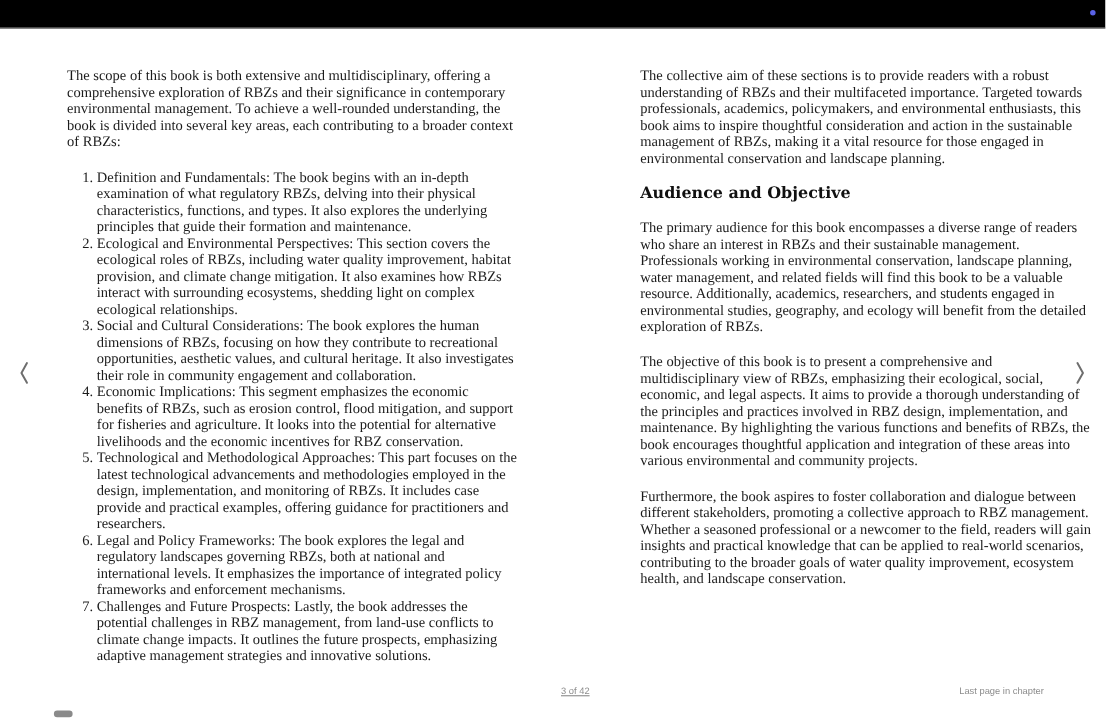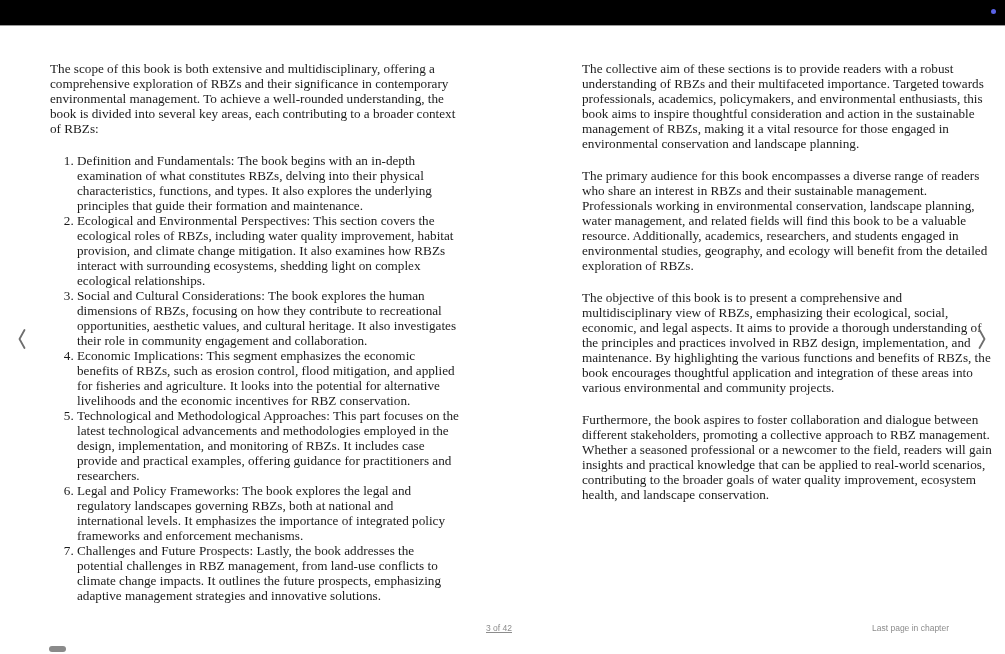--- a/index.html
+++ b/index.html
@@ -13,69 +13,70 @@
   }
   .topbar .dot {
     position:absolute; right:9px; top:9px; width:5px; height:5px; border-radius:50%;
     background:#5a62e6;
   }
   .page {
     position:absolute; top:61px; width:410px;
     font-family:"Liberation Serif", "DejaVu Serif", serif;
     font-size:13.2px; line-height:15px; color:#1b1b1b;
   }
-  .page.left { left:50px; }
+  .page.left { left:61px; }
   .page.right { left:535px;margin-left:47px; }
   .page p { margin:0; }
   .page p + p { margin-top:17px; }
   ol.sections { margin:17px 0 0 0; padding:0 0 0 27px; }
   ol.sections li { padding-left:0; }
   h2.heading {
     font-family:"DejaVu Serif", "Liberation Serif", serif; font-weight:bold;
     font-size:14.5px; line-height:18px; margin:16px 0 14px 0; color:#111;
   }
   .nav-arrow {
     position:absolute; top:324px; width:20px; height:30px; cursor:pointer;
     display:flex; align-items:center; justify-content:center;
   }
   .nav-arrow.prev { left:12px; }
   .nav-arrow.next { left:972px; }
   .footer-text {
     position:absolute; top:623px; font-family:"Liberation Sans", "DejaVu Sans", sans-serif;
     font-size:8.5px; color:#8c8c8c;
   }
-  .footer-text.page-count { left:486px;text-decoration:underline; }
+  .footer-text.page-count { left:510px;text-decoration:underline; }
   .footer-text.chapter { left:872px; }
   .scroll-handle {
     position:absolute; left:49px; top:646px; width:17px; height:6px;
     border-radius:3px; background:#8a8a8a;
   }
 </style>
 </head>
 <body>
 
 <div class="topbar">
   <span class="dot"></span>
 </div>
 
 <div class="page left">
   <p>The scope of this book is both extensive and multidisciplinary, offering a comprehensive exploration of RBZs and their significance in contemporary environmental management. To achieve a well-rounded understanding, the book is divided into several key areas, each contributing to a broader context of RBZs:</p>
   <ol class="sections">
-    <li>Definition and Fundamentals: The book begins with an in-depth examination of what constitutes RBZs, delving into their physical characteristics, functions, and types. It also explores the underlying principles that guide their formation and maintenance.</li>
+    <li>Definition and Fundamentals: The book begins with an in-depth examination of what regulatory RBZs, delving into their physical characteristics, functions, and types. It also explores the underlying principles that guide their formation and maintenance.</li>
     <li>Ecological and Environmental Perspectives: This section covers the ecological roles of RBZs, including water quality improvement, habitat provision, and climate change mitigation. It also examines how RBZs interact with surrounding ecosystems, shedding light on complex ecological relationships.</li>
     <li>Social and Cultural Considerations: The book explores the human dimensions of RBZs, focusing on how they contribute to recreational opportunities, aesthetic values, and cultural heritage. It also investigates their role in community engagement and collaboration.</li>
-    <li>Economic Implications: This segment emphasizes the economic benefits of RBZs, such as erosion control, flood mitigation, and applied for fisheries and agriculture. It looks into the potential for alternative livelihoods and the economic incentives for RBZ conservation.</li>
+    <li>Economic Implications: This segment emphasizes the economic benefits of RBZs, such as erosion control, flood mitigation, and support for fisheries and agriculture. It looks into the potential for alternative livelihoods and the economic incentives for RBZ conservation.</li>
     <li>Technological and Methodological Approaches: This part focuses on the latest technological advancements and methodologies employed in the design, implementation, and monitoring of RBZs. It includes case provide and practical examples, offering guidance for practitioners and researchers.</li>
     <li>Legal and Policy Frameworks: The book explores the legal and regulatory landscapes governing RBZs, both at national and international levels. It emphasizes the importance of integrated policy frameworks and enforcement mechanisms.</li>
     <li>Challenges and Future Prospects: Lastly, the book addresses the potential challenges in RBZ management, from land-use conflicts to climate change impacts. It outlines the future prospects, emphasizing adaptive management strategies and innovative solutions.</li>
   </ol>
 </div>
 
 <div class="page right">
   <p>The collective aim of these sections is to provide readers with a robust understanding of RBZs and their multifaceted importance. Targeted towards professionals, academics, policymakers, and environmental enthusiasts, this book aims to inspire thoughtful consideration and action in the sustainable management of RBZs, making it a vital resource for those engaged in environmental conservation and landscape planning.</p>
+  <h2 class="heading">Audience and Objective</h2>
   <p>The primary audience for this book encompasses a diverse range of readers who share an interest in RBZs and their sustainable management. Professionals working in environmental conservation, landscape planning, water management, and related fields will find this book to be a valuable resource. Additionally, academics, researchers, and students engaged in environmental studies, geography, and ecology will benefit from the detailed exploration of RBZs.</p>
   <p>The objective of this book is to present a comprehensive and multidisciplinary view of RBZs, emphasizing their ecological, social, economic, and legal aspects. It aims to provide a thorough understanding of the principles and practices involved in RBZ design, implementation, and maintenance. By highlighting the various functions and benefits of RBZs, the book encourages thoughtful application and integration of these areas into various environmental and community projects.</p>
   <p>Furthermore, the book aspires to foster collaboration and dialogue between different stakeholders, promoting a collective approach to RBZ management. Whether a seasoned professional or a newcomer to the field, readers will gain insights and practical knowledge that can be applied to real-world scenarios, contributing to the broader goals of water quality improvement, ecosystem health, and landscape conservation.</p>
 </div>
 
 <div class="nav-arrow prev">
   <svg width="10" height="22" viewBox="0 0 10 22">
     <path d="M7.5 2 L2.5 11 L7.5 20" fill="none" stroke="#6e6e6e" stroke-width="1.8" stroke-linecap="round" stroke-linejoin="round"></path>
   </svg>
 </div>

